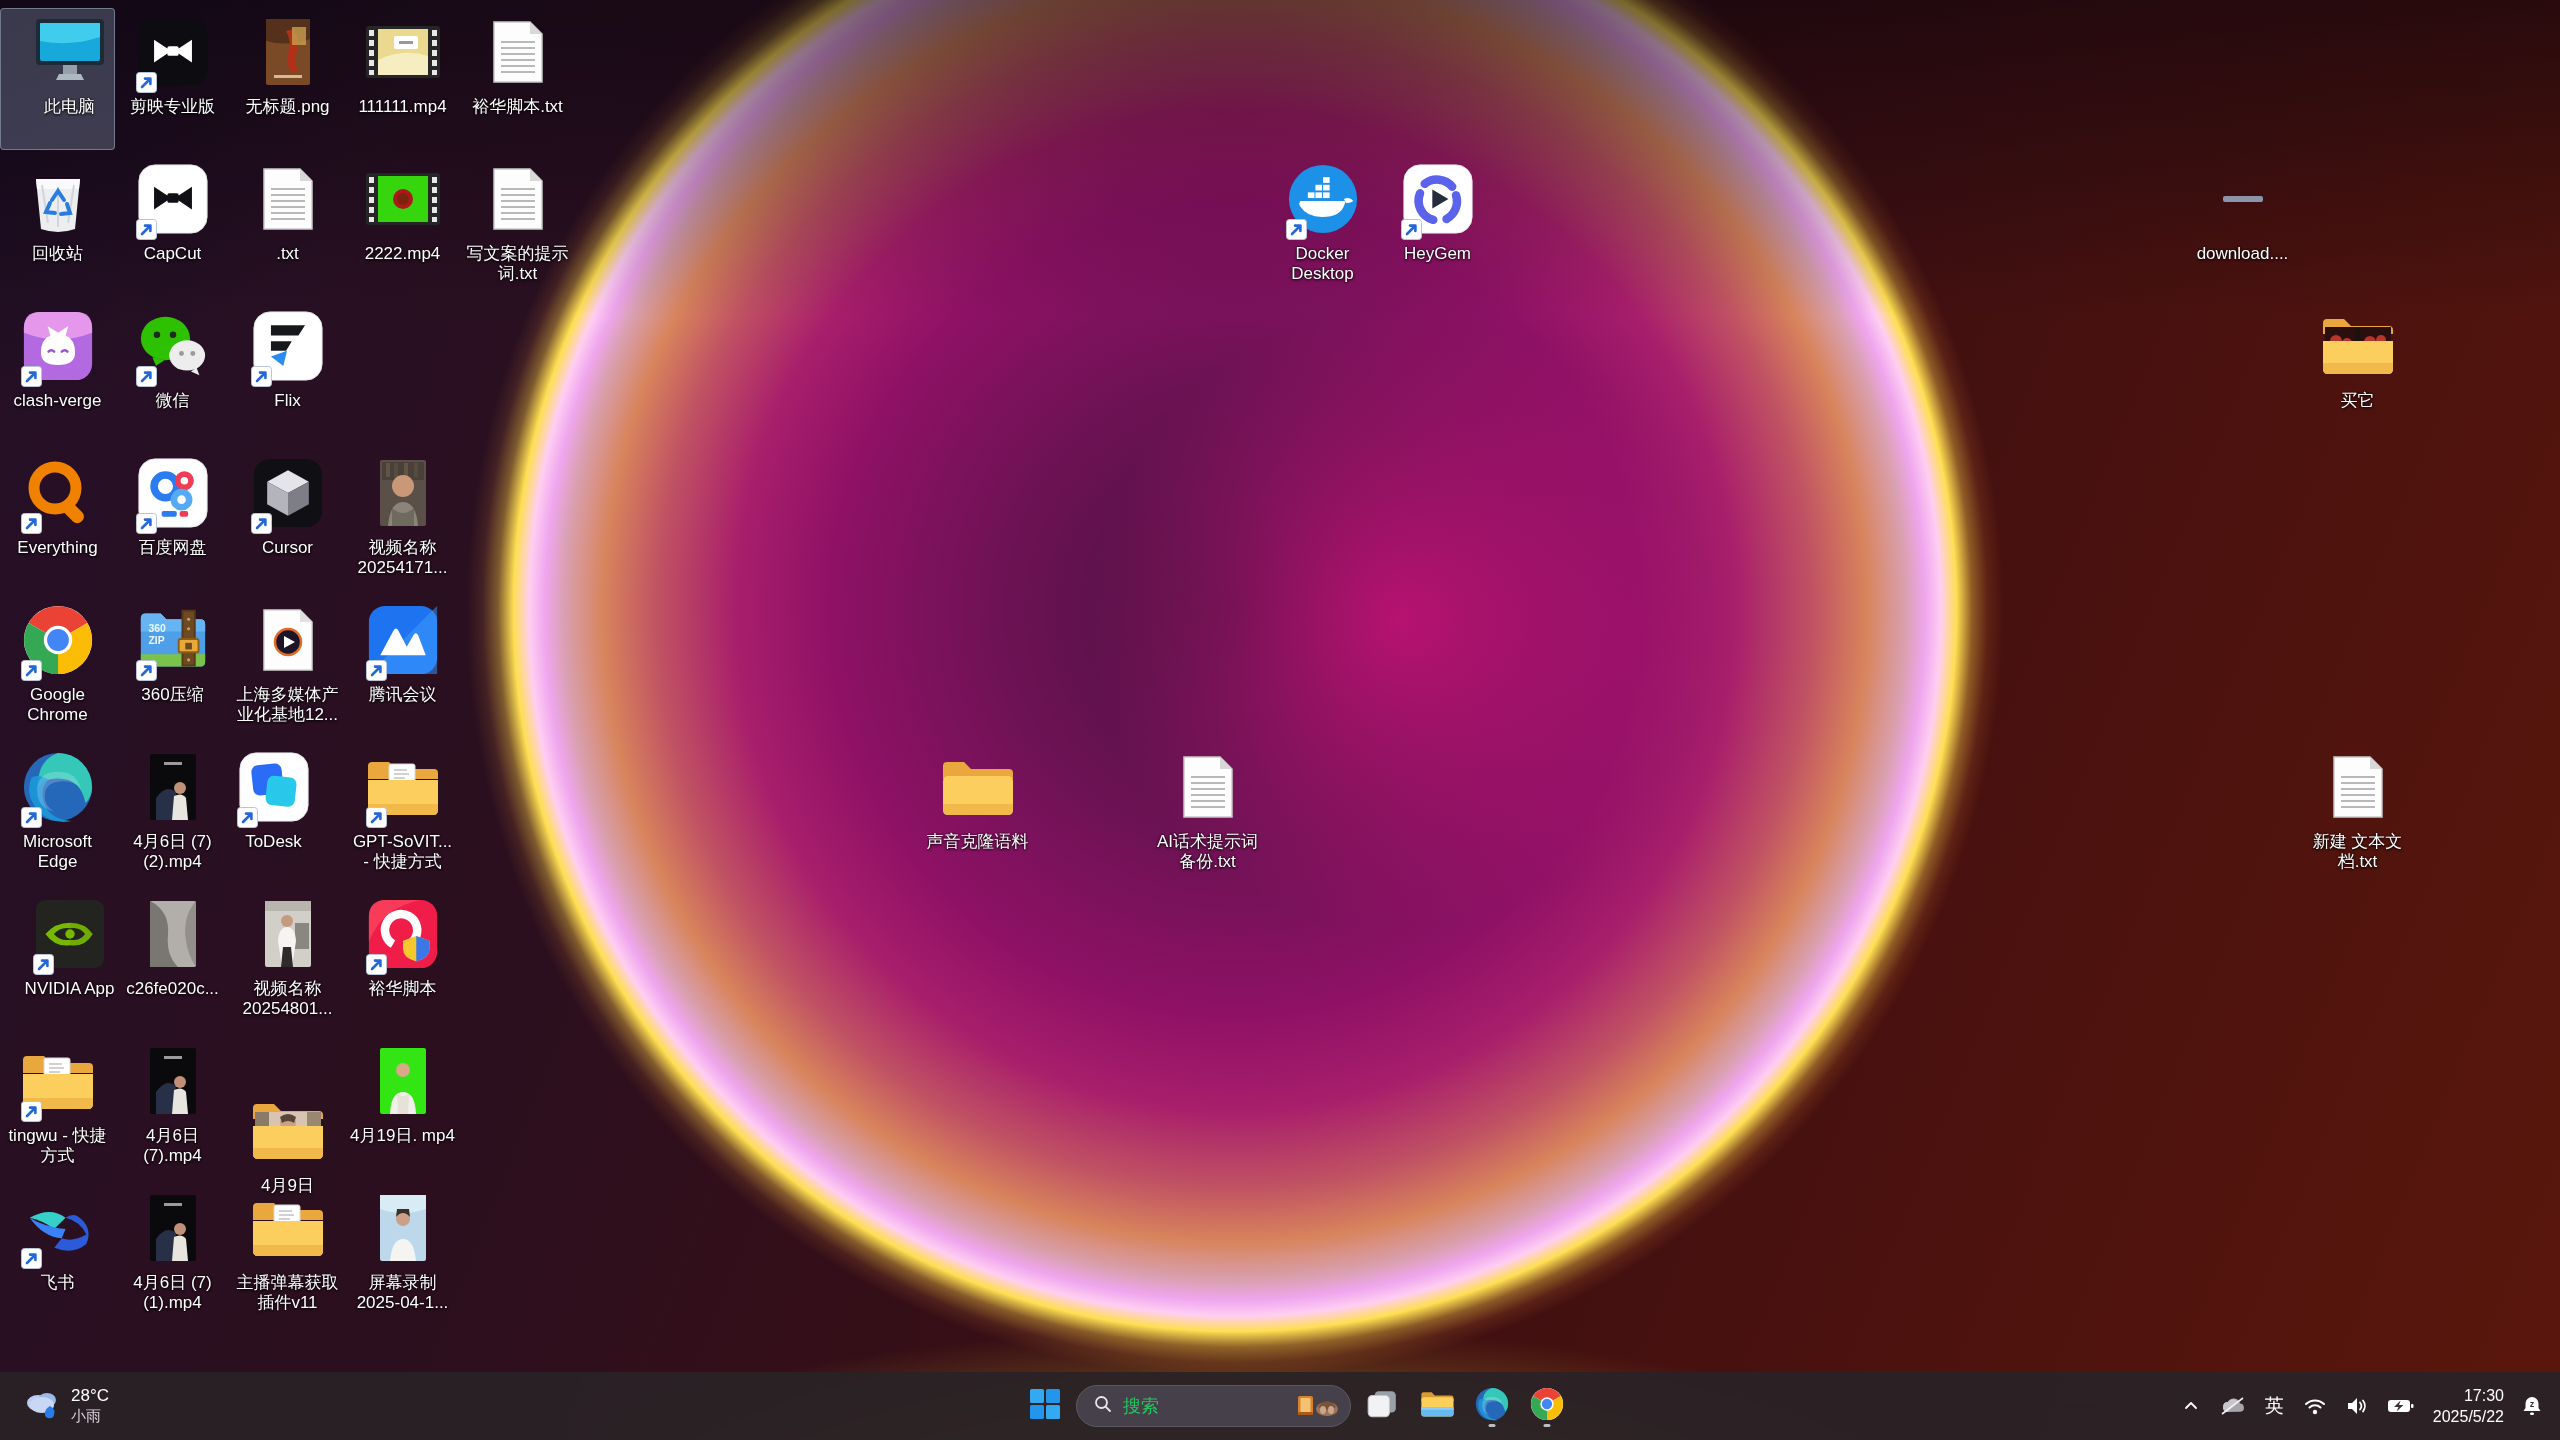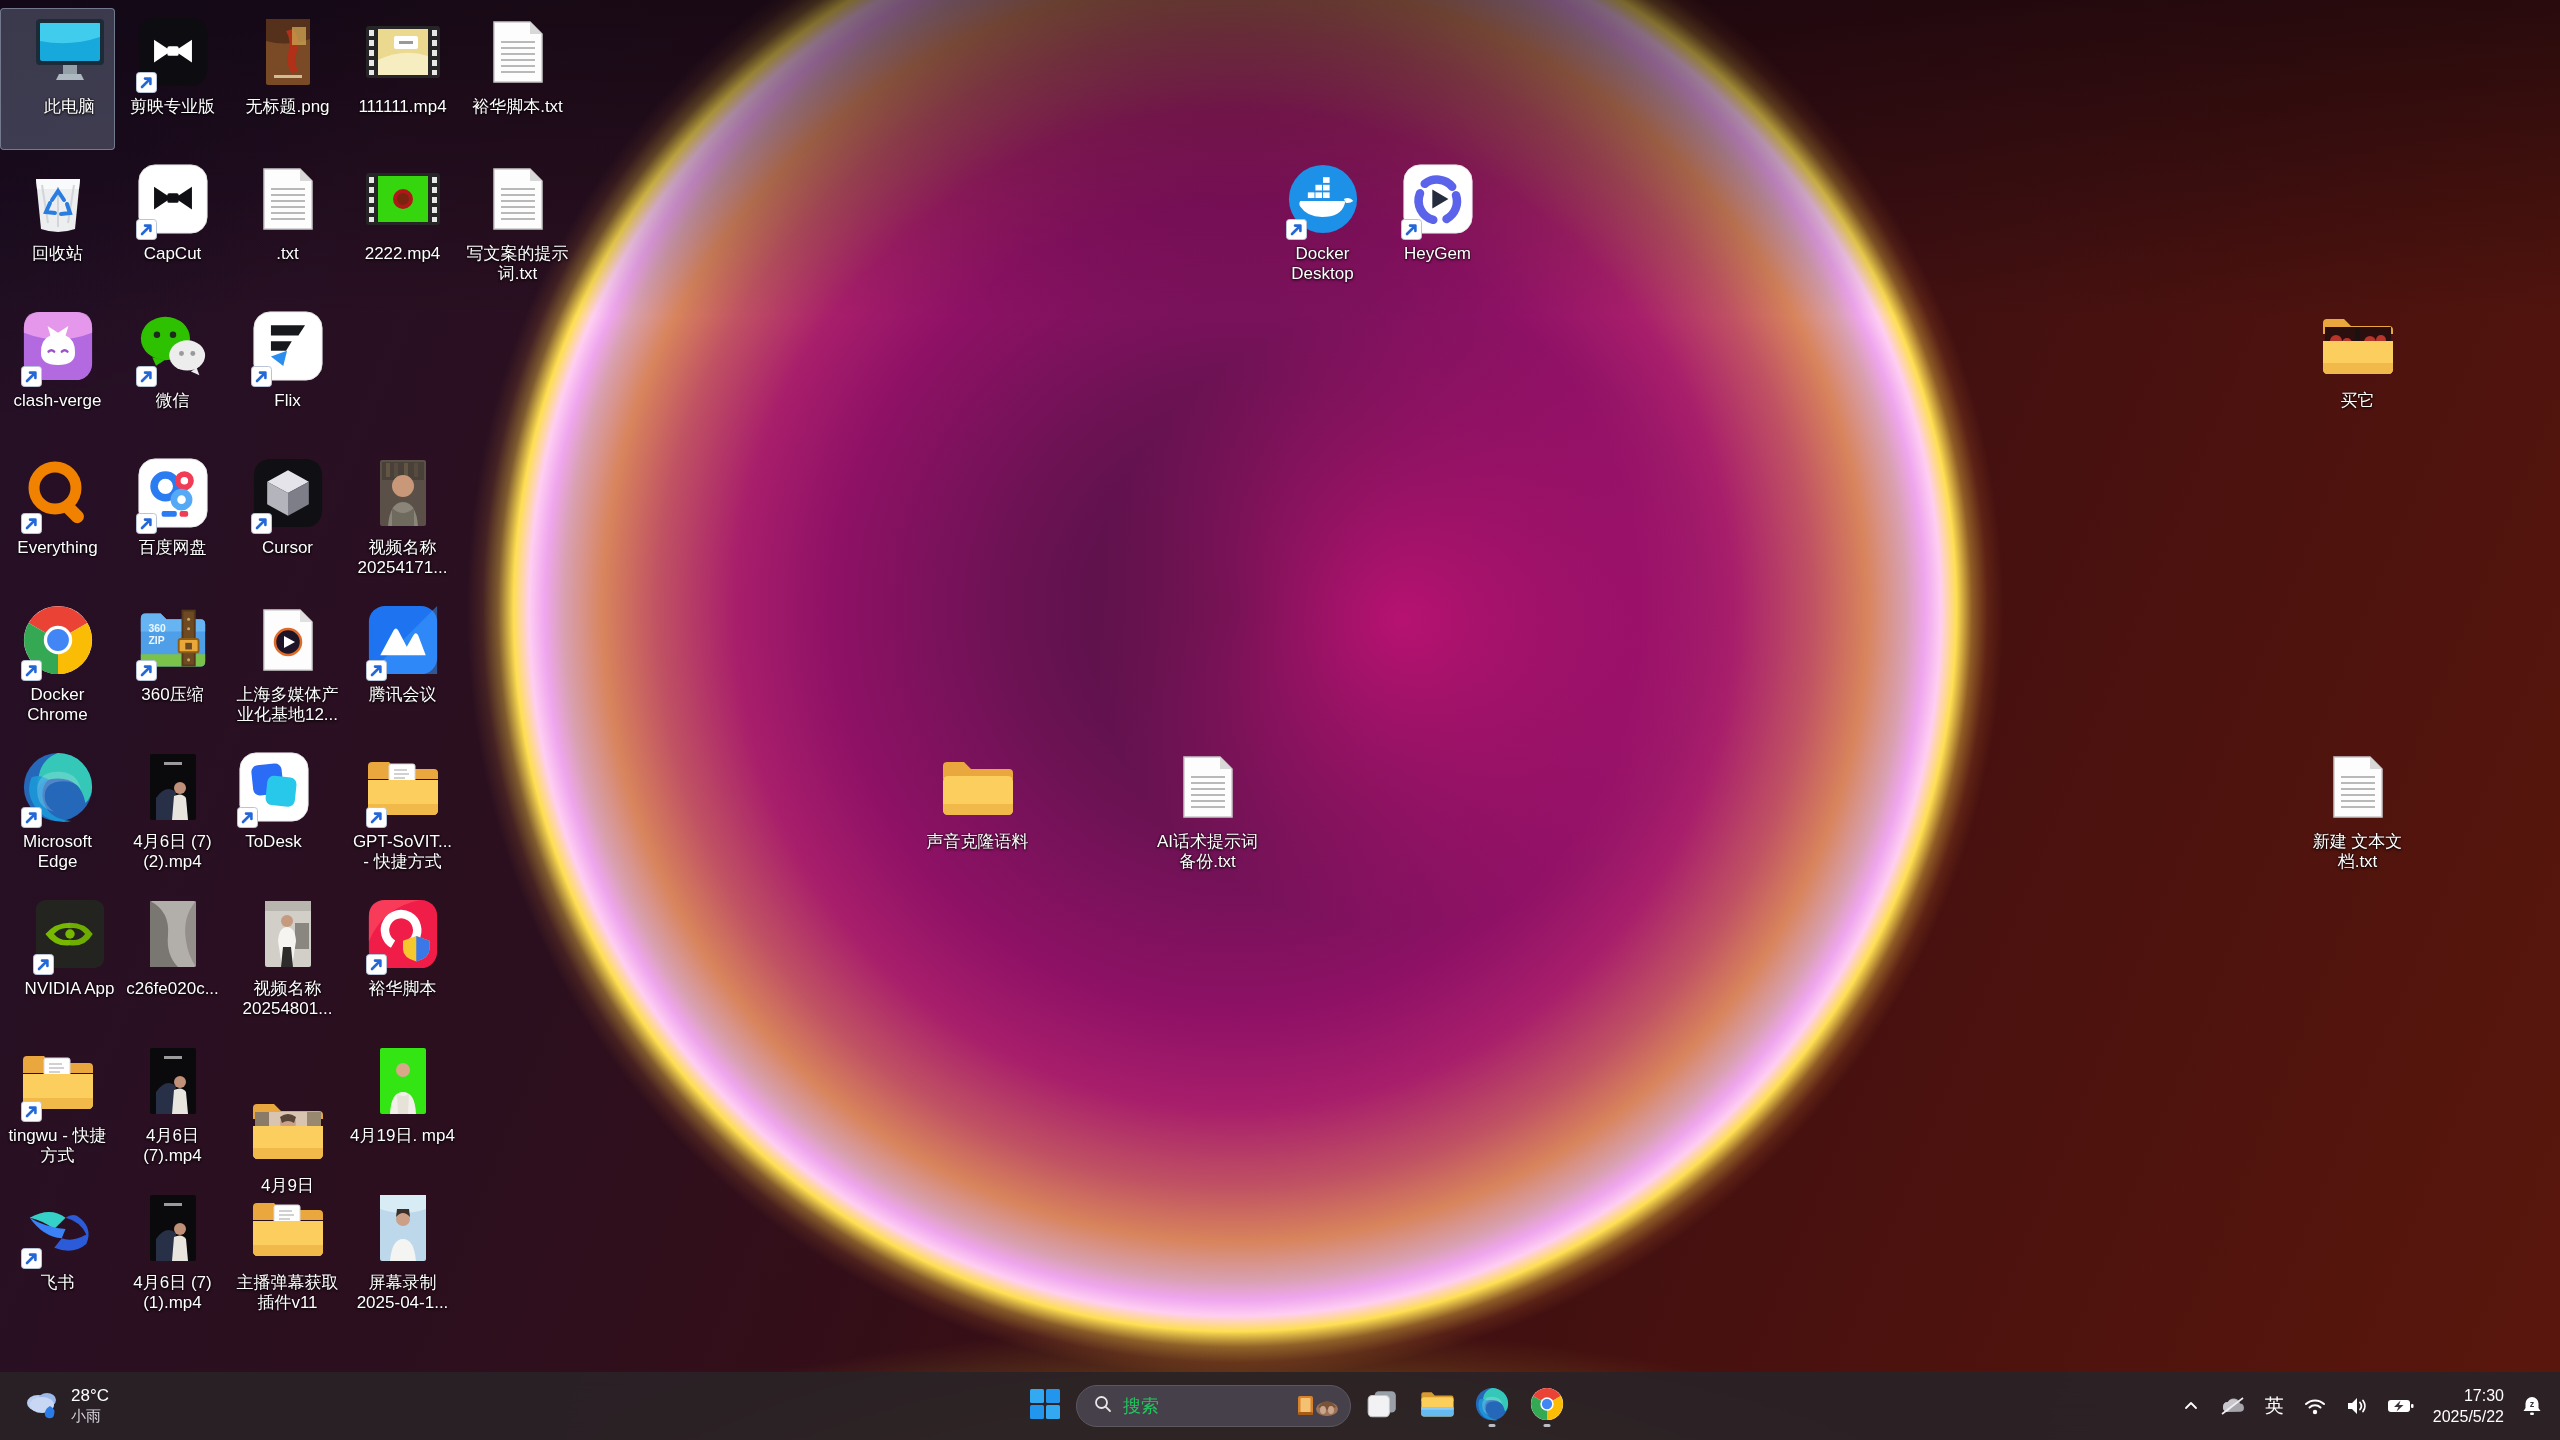--- a/index.html
+++ b/index.html
@@ -279,20 +279,28 @@
           </g>
           <path d="M32 28 L49 38 L32 48 Z" fill="#252c3e"></path>
         </svg>
         <span class="sc"><svg width="21" height="21" viewBox="0 0 21 21">
             <rect x="0.5" y="0.5" width="20" height="20" rx="3" fill="#fff" stroke="#b8c4d8"></rect>
             <path d="M6 15 L14 7 M9 6.6 H14.4 V12" stroke="#2468d8" stroke-width="2.6" fill="none" stroke-linecap="round" stroke-linejoin="round"></path>
           </svg></span>
       </div>
       <div class="di-lb">HeyGem</div>
     </div>
+    <div class="di" style="left: 2185px; top: 155px;">
+      <div class="di-ic">
+        <svg width="44" height="14" viewBox="0 0 44 14">
+          <rect x="2" y="4" width="40" height="6" rx="2" fill="#8c94aa"></rect>
+        </svg>
+      </div>
+      <div class="di-lb">download....</div>
+    </div>
     <div class="di" style="left: 0px; top: 302px;">
       <div class="di-ic">
         <svg width="72" height="72" viewBox="0 0 76 76">
           <rect x="2" y="2" width="72" height="72" rx="17" fill="#b36ae0"></rect>
           <path d="M2 19 q0 -17 17 -17 h38 q17 0 17 17 v5 q-36 14 -72 0 z" fill="#eda0ec" opacity="0.85"></path>
           <path d="M20 45 q0 -14 10 -18 l-3 -10 l11 7 l11 -7 l-3 10 q10 4 10 18 q0 13 -18 13 q-18 0 -18 -13 z" fill="#fff"></path>
           <path d="M28 44 q3 -3 6 0 M42 44 q3 -3 6 0" stroke="#9a50c8" stroke-width="2.5" fill="none" stroke-linecap="round"></path>
         </svg>
         <span class="sc"><svg width="21" height="21" viewBox="0 0 21 21">
             <rect x="0.5" y="0.5" width="20" height="20" rx="3" fill="#fff" stroke="#b8c4d8"></rect>
@@ -424,21 +432,21 @@
           <path d="M38 38 L7 20 A36 36 0 0 0 38 74 Z" fill="#34a853"></path>
           <path d="M38 38 L38 74 A36 36 0 0 0 69 20 Z" fill="#fbbc05"></path>
           <circle cx="38" cy="38" r="15" fill="#fff"></circle>
           <circle cx="38" cy="38" r="11.5" fill="#4285f4"></circle>
         </svg>
         <span class="sc"><svg width="21" height="21" viewBox="0 0 21 21">
             <rect x="0.5" y="0.5" width="20" height="20" rx="3" fill="#fff" stroke="#b8c4d8"></rect>
             <path d="M6 15 L14 7 M9 6.6 H14.4 V12" stroke="#2468d8" stroke-width="2.6" fill="none" stroke-linecap="round" stroke-linejoin="round"></path>
           </svg></span>
       </div>
-      <div class="di-lb">Docker Chrome</div>
+      <div class="di-lb">Google Chrome</div>
     </div>
     <div class="di" style="left: 115px; top: 596px;">
       <div class="di-ic">
         <svg width="72" height="70" viewBox="0 0 76 74">
           <path d="M4 14 q0 -5 5 -5 h16 l6 6 h36 q5 0 5 5 v40 q0 5 -5 5 h-58 q-5 0 -5 -5 z" fill="#4f9fe8"></path>
           <path d="M4 14 q0 -5 5 -5 h16 l6 6 h36 q5 0 5 5 v8 h-68 z" fill="#66b4f2"></path>
           <path d="M4 52 h68 v8 q0 5 -5 5 h-58 q-5 0 -5 -5 z" fill="#7ac24a"></path>
           <text x="12" y="29" font-size="11" fill="#eaf6ff" font-weight="bold">360</text>
           <text x="12" y="41" font-size="11" fill="#eaf6ff" font-weight="bold">ZIP</text>
           <rect x="48" y="6" width="13" height="58" fill="#6e4a22" stroke="#58381a" stroke-width="2"></rect>

